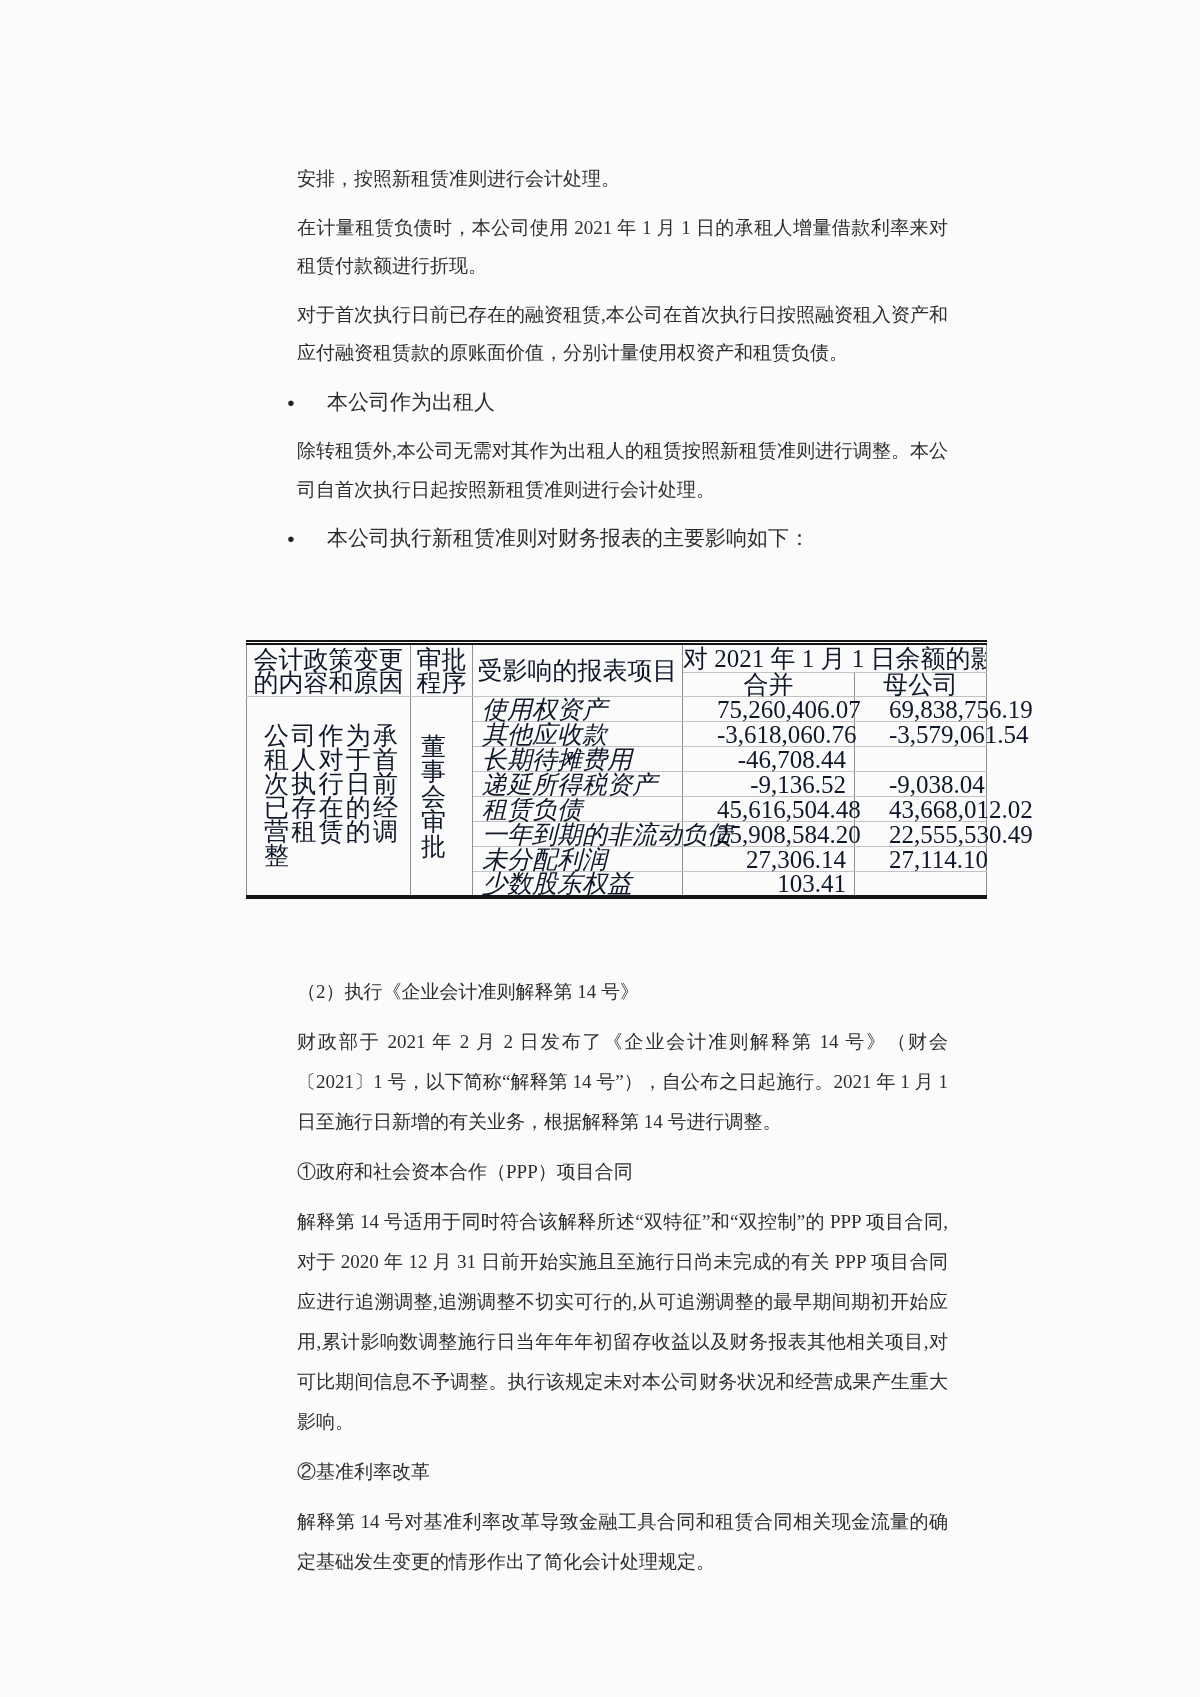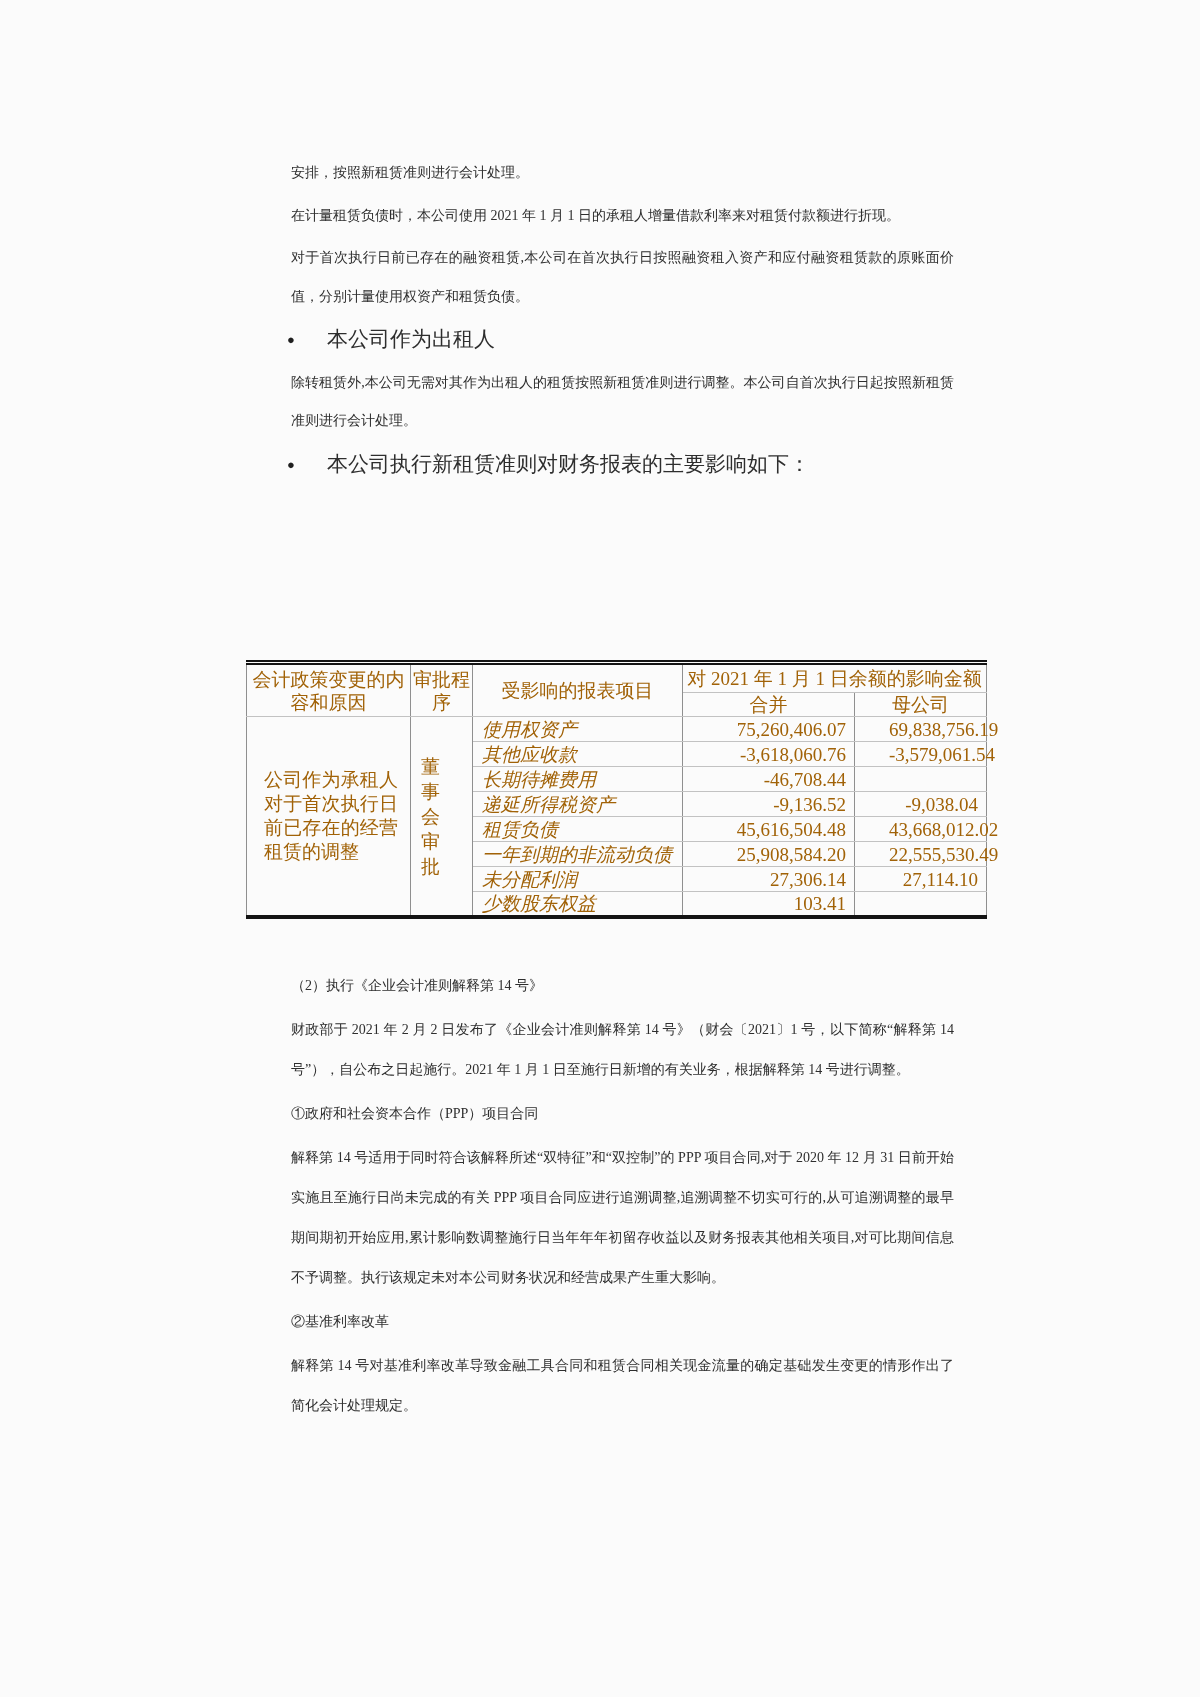--- a/index.html
+++ b/index.html
@@ -19,47 +19,47 @@
   
   .flow {
     position: absolute;
     width: 671px;
     left: 287px;
     text-align: justify;
   }
   .flow-1 { top: 150px; }
   .flow-2 { top: 962px; }
   .flow p {
-    margin: 4px;
-    font-size: 14px;
+    margin: 10px;
+    font-size: 19px;
     line-height: 38.5px;
   }
   .flow-2 p { line-height: 40px; }
   .bullet-line {
     font-size: 21px;
     line-height: 38.5px;
     text-align: left;
   }
   .bullet {
     display: inline-block;
     width: 40px;
     font-size: 13px;
     vertical-align: 2px;
     color: #1f1f1f;
   }
   
   .impact-table {
     position: absolute;
     left: 246px;
-    top: 660px;
+    top: 640px;
     width: 740px;
     border-collapse: collapse;
     table-layout: fixed;
-    font-size: 19px;
-    color: #a16207;
+    font-size: 25px;
+    color: #0f172a;
     border-top: 5px double #141414;
     border-bottom: 4px solid #141414;
   }
   .impact-table td {
     border-left: 1px solid #8f8f8f;
     border-right: 1px solid #8f8f8f;
     border-top: 1px solid #c2c2c2;
     border-bottom: 1px solid #c2c2c2;
     padding: 0;
     vertical-align: middle;

